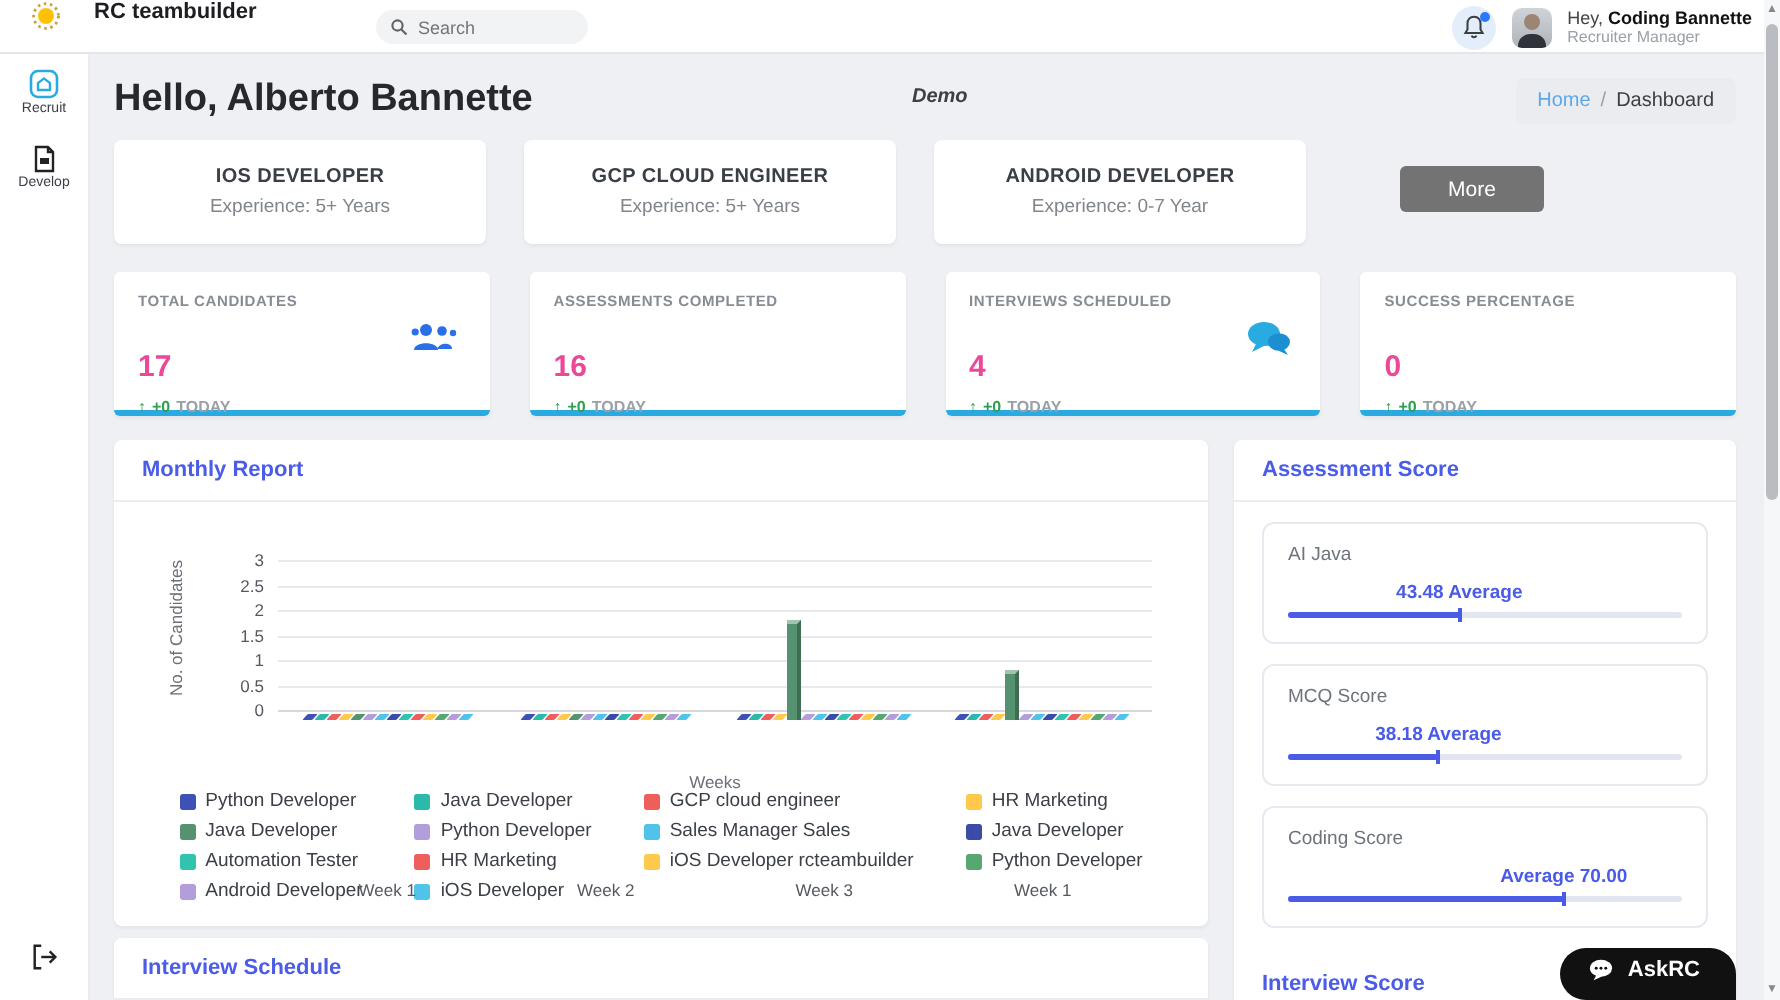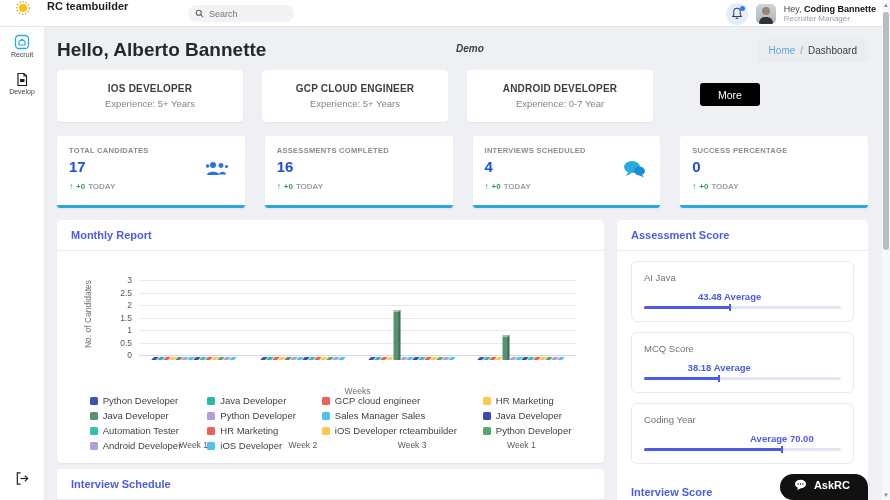--- a/index.html
+++ b/index.html
@@ -35,26 +35,26 @@
   .page-title { font-size:19px; font-weight:600; color:#26282d; }
   .breadcrumb { background:#eaecf0; border-radius:4px; padding:6px 11px; font-size:10px; display:flex; gap:5px; }
   .bc-home { color:#5fa8e8; cursor:pointer; }
   .bc-sep { color:#9aa0a6; }
   .bc-cur { color:#3c4043; }
 
   .job-row { display:flex; gap:19px; margin-top:3px; align-items:flex-start; }
   .job-card { width:186px; height:52px; background:#fff; border-radius:4px; box-shadow:0 1px 2px rgba(0,0,0,.06); display:flex; flex-direction:column; justify-content:center; align-items:center; gap:4px; cursor:pointer; }
   .job-title { font-size:10px; font-weight:bold; color:#3a3f45; letter-spacing:.2px; }
   .job-exp { font-size:9.5px; color:#80868b; }
-  .more-btn { margin-left:28px; margin-top:13px; width:60px; height:23px; background:#000000; color:#fff; border:none; border-radius:3px; font-size:10.5px; font-family:"Liberation Sans",sans-serif; cursor:pointer; }
+  .more-btn { margin-left:28px; margin-top:13px; width:72px; height:23px; background:#737373; color:#fff; border:none; border-radius:3px; font-size:10.5px; font-family:"Liberation Sans",sans-serif; cursor:pointer; }
 
   .stat-row { display:flex; gap:20px; margin-top:14px;align-items:flex-end; }
   .stat-card { flex:1; height:72px; background:#fff; border-radius:3px; border-bottom:3px solid #29abe2; box-shadow:0 1px 2px rgba(0,0,0,.06); padding:10px 12px; position:relative; }
   .stat-label { font-size:7.5px; font-weight:bold; color:#868c94; letter-spacing:.3px; }
-  .stat-value { font-size:15px; font-weight:bold; color:#1d4ed8; margin-top:3px; }
+  .stat-value { font-size:15px; font-weight:bold; color:#ec4899; margin-top:20px; }
   .stat-delta { margin-top:7px; font-size:8px; font-weight:bold; display:flex; gap:3px; align-items:center; }
   .delta-up { color:#2e9e4f; }
   .delta-period { color:#9aa0a6; }
   .stat-icon { position:absolute; right:14px; top:24px; }
 
   .grid { display:flex; gap:13px; margin-top:12px; align-items:flex-start; }
   .col-left { width:547px; display:flex; flex-direction:column; gap:6px; }
   .col-right { flex:1; }
   .card { background:#fff; border-radius:4px; box-shadow:0 1px 2px rgba(0,0,0,.06); }
   .card-head { padding:9px 14px; font-size:11px; font-weight:bold; color:#4a5ce8; border-bottom:1px solid #ebebf0; }
@@ -435,21 +435,21 @@
             <div class="score-label">MCQ Score</div>
             <div class="avg-row">
                 <span class="avg-text" style="left: 38.18%; transform: translateX(-50%);">38.18 Average</span>
               </div>
             <div class="track">
                 <div class="fill" style="width: 38.18%;"></div>
                 <div class="fill-tick" style="left: calc(38.18% - 1px);"></div>
               </div>
           </div>
           <div class="score-card">
-            <div class="score-label">Coding Year</div>
+            <div class="score-label">Coding Score</div>
             <div class="avg-row">
                 <span class="avg-text" style="left: 70%; transform: translateX(-50%);">Average 70.00</span>
               </div>
             <div class="track">
                 <div class="fill" style="width: 70%;"></div>
                 <div class="fill-tick" style="left: calc(70% - 1px);"></div>
               </div>
           </div>
 
           <div class="section-head">Interview Score</div>

